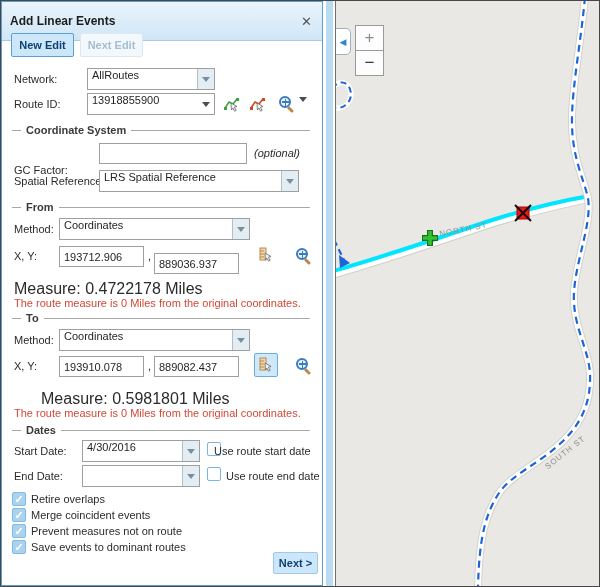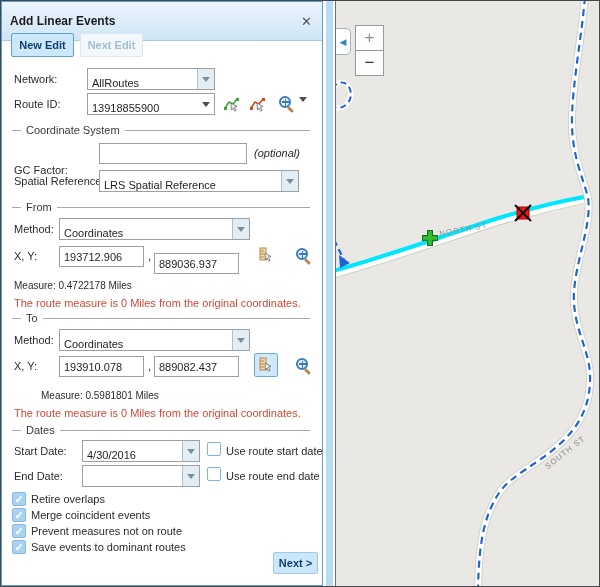--- a/index.html
+++ b/index.html
@@ -12,35 +12,35 @@
     background:linear-gradient(#eaf4fc,#cfe6f6); border-bottom:1px solid #a6cbe6;
     display:flex; align-items:center; padding:0 8px;gap:16px; }
   .titlebar .title { font-size:12px; font-weight:bold; color:#1c1c1c; flex:1; }
   .close-x { font-size:13px; color:#555; cursor:pointer; padding:0 2px; }
 
   .btn { position:absolute; height:24px; font-size:11px; font-weight:bold; text-align:center; line-height:22px; border-radius:2px; }
   .btn-primary { background:#cde7fa; border:1px solid #5da0d4; color:#0f3f70; }
   .btn-disabled { background:#f2f8fc; border:1px solid #d9e8f3; color:#a4bdd1; }
 
   .lbl { position:absolute; font-size:11px; color:#2b2b2b; white-space:nowrap; }
-  .combo { position:absolute; height:22px; background:#fff; border:1px solid #9f9f9f; display:flex; align-items:flex-end; }
+  .combo { position:absolute; height:22px; background:#fff; border:1px solid #9f9f9f; display:flex; align-items:flex-start; }
   .combo .val { flex:1; font-size:11px; color:#1f1f1f; padding:0 4px; overflow:hidden; white-space:nowrap; }
   .combo .arrowbox { width:17px; align-self:stretch; background:#e3edf4; border-left:1px solid #b3bec7; display:flex; align-items:center; justify-content:center; }
   .combo .arrowbox.plain { background:transparent; border-left:none; }
   .caret { width:0; height:0; border-left:4px solid transparent; border-right:4px solid transparent; border-top:5px solid #7d8d9b; }
   .caret.dark { border-top-color:#4d4d4d; }
 
   .tinput { position:absolute; height:21px; background:#fff; border:1px solid #9f9f9f; font-size:11px; color:#1f1f1f; padding:0 4px; }
 
   .legend { position:absolute; left:10px; right:12px; display:flex; align-items:center; }
   .legend .dash { width:9px; border-top:1px solid #a8a8a8; }
-  .legend .txt { font-size:11px; font-weight:normal; color:#3a3a3a; padding:0 5px; white-space:nowrap; }
+  .legend .txt { font-size:11px; font-weight:bold; color:#3a3a3a; padding:0 5px; white-space:nowrap; }
   .legend .rule { flex:1; border-top:1px solid #a8a8a8; }
 
-  .measure { position:absolute; font-size:10px; color:#2b2b2b; }
+  .measure { position:absolute; font-size:16px; color:#2b2b2b; }
   .warn { position:absolute; font-size:11px; color:#d14836; }
 
   .cb { position:absolute; width:14px; height:14px; border:1px solid #7ab6e3; background:#fff; border-radius:2px; }
   .cb.checked { background:#a9d3f0; border-color:#84b9e0; color:#fff; font-size:11px; font-weight:bold; line-height:13px; text-align:center; }
 
   
   .icon16 { position:absolute; width:18px; height:18px; display:flex; align-items:center; justify-content:center; }
   .icon-active { background:#cfe8fa; border:1px solid #6aaede; border-radius:2px; width:24px; height:24px; }
   .magwrap { position:absolute; width:17px; height:17px; }
   .mag-glass { position:absolute; left:0; top:0; width:12px; height:12px; border:2px solid #3a7bbf; border-radius:50%; background:#eaf4fc; }
@@ -206,21 +206,21 @@
         <span class="rule"></span>
     </div>
     <div class="lbl" style="left:12px; top:443px;">Start Date:</div>
     <div class="combo" style="left:80px; top:438px; width:118px;">
       <span class="val">4/30/2016</span>
       <span class="arrowbox">
           <span class="caret"></span>
         </span>
     </div>
     <span class="cb" style="left:205px; top:440px;"></span>
-    <div class="lbl" style="left:224px; top:443px;">Use route start date</div>
+    <div class="lbl" style="left:212px; top:443px;">Use route start date</div>
 
     <div class="lbl" style="left:12px; top:468px;">End Date:</div>
     <div class="combo" style="left:80px; top:463px; width:118px;">
       <span class="val"></span>
       <span class="arrowbox">
           <span class="caret"></span>
         </span>
     </div>
     <span class="cb" style="left:205px; top:465px;"></span>
     <div class="lbl" style="left:224px; top:468px;">Use route end date</div>

